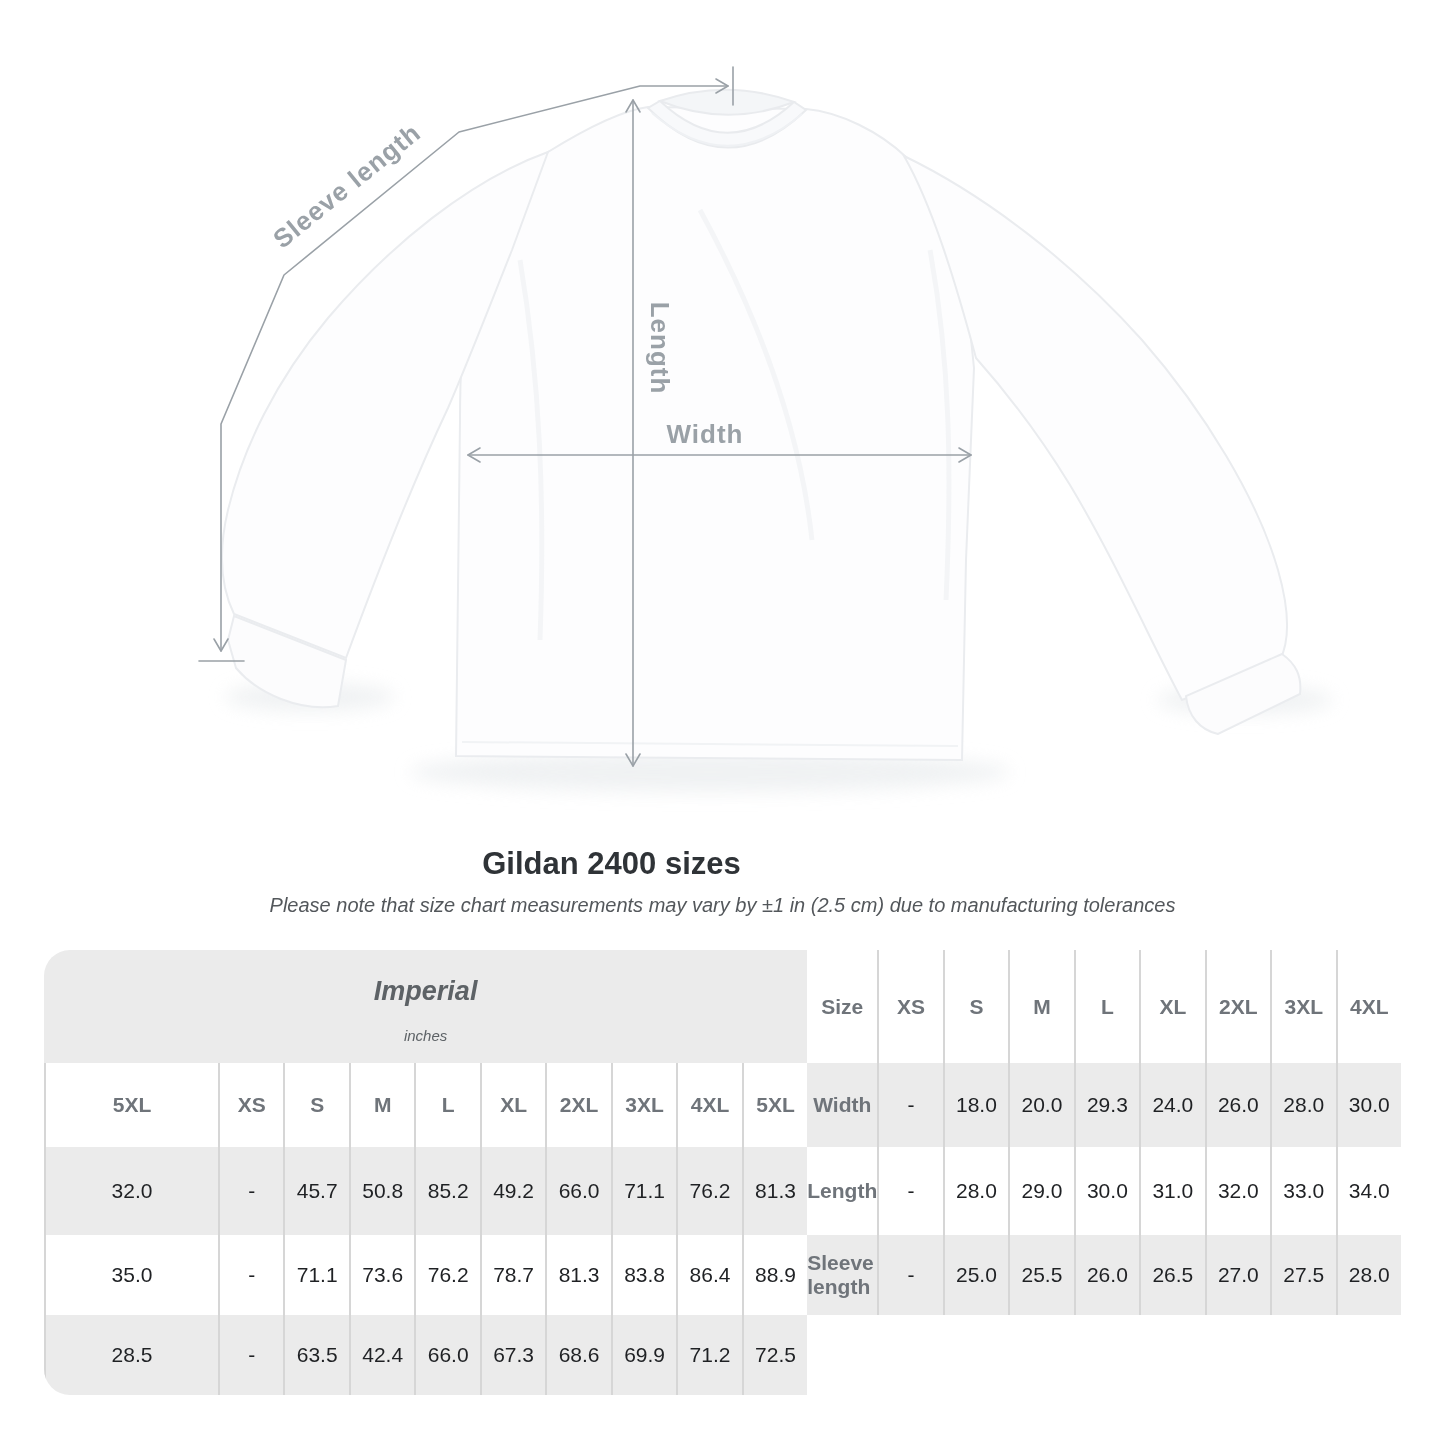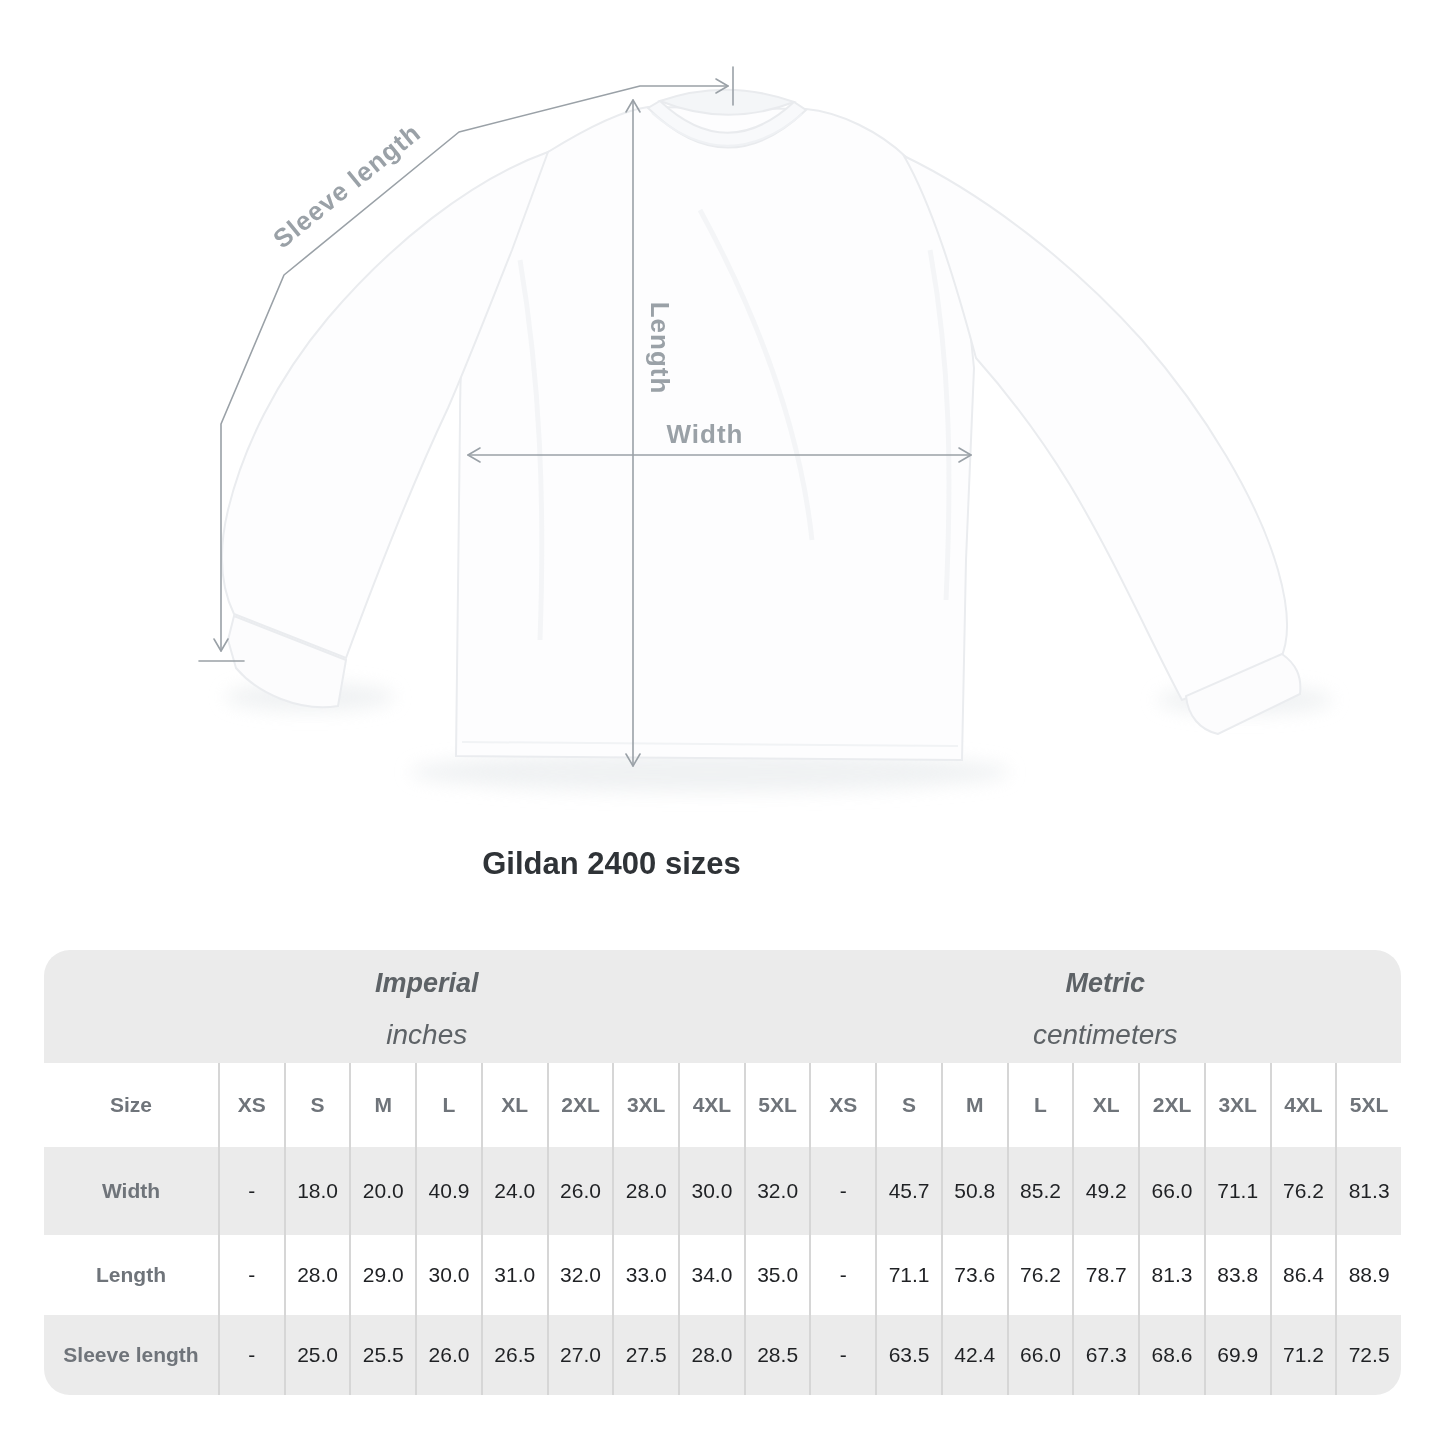--- a/index.html
+++ b/index.html
@@ -23,21 +23,21 @@
               border-radius:26px;overflow:hidden;background:#ffffff;
               display:grid;grid-template-columns:174px repeat(18, 1fr);
               grid-template-rows:113px 84px 88px 80px 80px;}
   .cell{display:flex;align-items:center;justify-content:center;}
   .g{background:#ebebeb;}
   .sep{border-left:2px solid #d6d6d6;}
   .band{flex-direction:column;gap:20px;padding-top:6px;}
   .band-left{grid-column:1 / 11;}
   .band-right{grid-column:11 / 20;}
   .unit-name{font-size:27px;font-weight:bold;font-style:italic;color:#5d6266;}
-  .unit-sub{font-size:28px;font-style:italic;color:#5d6266;}
+  .unit-sub{font-size:15px;font-style:italic;color:#5d6266;}
   .head{font-size:21px;font-weight:bold;color:#6f747a;}
   .rowlab{font-size:21px;font-weight:bold;color:#6f747a;}
   .val{font-size:21px;color:#1f2124;}
 </style>
 </head>
 <body>
 
 <div class="page">
 
   <div class="diagram">
@@ -104,30 +104,27 @@
         </g>
       </g>
     </svg>
 
     <div class="diag-label lbl-sleeve">Sleeve length</div>
     <div class="diag-label lbl-length">Length</div>
     <div class="diag-label lbl-width">Width</div>
   </div>
 
   <div class="title">Gildan 2400 sizes</div>
+  <div class="subtitle">Please note that size chart measurements may vary by ±1 in (2.5 cm) due to manufacturing tolerances</div>
 
   <div class="size-table">
 
     <div class="cell band band-left g">
       <div class="unit-name">Imperial</div>
       <div class="unit-sub">inches</div>
-    </div>
-    <div class="cell band band-right g">
-      <div class="unit-name">Metric</div>
-      <div class="unit-sub">centimeters</div>
     </div>
 
     <div class="cell head">Size</div>
     <div class="cell head sep">XS</div>
     <div class="cell head sep">S</div>
     <div class="cell head sep">M</div>
     <div class="cell head sep">L</div>
     <div class="cell head sep">XL</div>
     <div class="cell head sep">2XL</div>
     <div class="cell head sep">3XL</div>
@@ -140,21 +137,21 @@
     <div class="cell head sep">XL</div>
     <div class="cell head sep">2XL</div>
     <div class="cell head sep">3XL</div>
     <div class="cell head sep">4XL</div>
     <div class="cell head sep">5XL</div>
 
     <div class="cell rowlab g">Width</div>
     <div class="cell val g sep">-</div>
     <div class="cell val g sep">18.0</div>
     <div class="cell val g sep">20.0</div>
-    <div class="cell val g sep">40.9</div>
+    <div class="cell val g sep">29.3</div>
     <div class="cell val g sep">24.0</div>
     <div class="cell val g sep">26.0</div>
     <div class="cell val g sep">28.0</div>
     <div class="cell val g sep">30.0</div>
     <div class="cell val g sep">32.0</div>
     <div class="cell val g sep">-</div>
     <div class="cell val g sep">45.7</div>
     <div class="cell val g sep">50.8</div>
     <div class="cell val g sep">85.2</div>
     <div class="cell val g sep">49.2</div>

